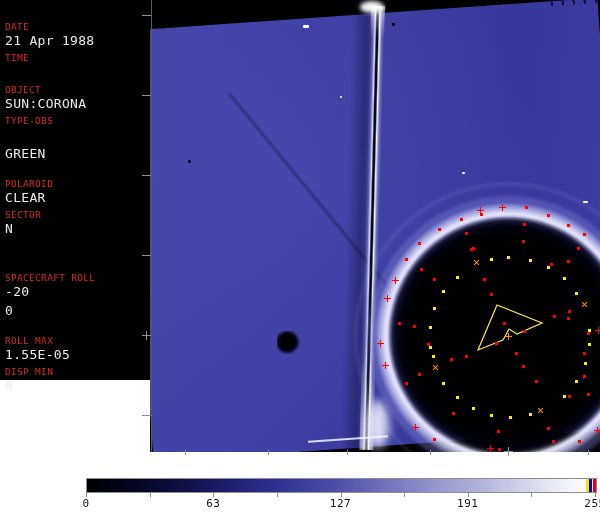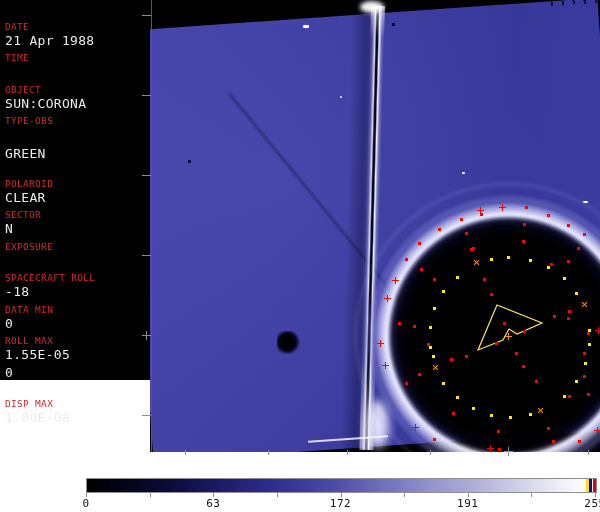--- a/index.html
+++ b/index.html
@@ -99,40 +99,35 @@
       </div>
       <div class="field">
         <div class="flabel">POLAROID</div>
         <div class="fvalue">CLEAR</div>
       </div>
       <div class="field">
         <div class="flabel">SECTOR</div>
         <div class="fvalue">N</div>
       </div>
       <div class="field">
-        <div class="flabel">EXPOSURE</div>
       </div>
       <div class="field">
         <div class="flabel">SPACECRAFT ROLL</div>
-        <div class="fvalue">-18</div>
-      </div>
-      <div class="field">
-        <div class="flabel">DATA MIN</div>
+        <div class="fvalue">-20</div>
+      </div>
+      <div class="field">
         <div class="fvalue">0</div>
       </div>
       <div class="field">
         <div class="flabel">ROLL MAX</div>
         <div class="fvalue">1.55E-05</div>
       </div>
       <div class="field">
+        <div class="flabel">DISP MIN</div>
         <div class="fvalue">0</div>
-      </div>
-      <div class="field">
-        <div class="flabel">DISP MAX</div>
-        <div class="fvalue">1.00E-08</div>
       </div>
     </div>
 
   <div class="frame" id="frame">
     <div class="photo">
       <div class="film-edge"></div>
     </div>
     <div class="diag-streak"></div>
     <div class="dark-band"></div>
     <div class="pylon"></div>
@@ -268,18 +263,18 @@
       <div class="cb-tick" style="left: 149.625px;"></div>
       <div class="cb-tick" style="left: 213.25px;"></div>
       <div class="cb-tick" style="left: 276.875px;"></div>
       <div class="cb-tick" style="left: 340.5px;"></div>
       <div class="cb-tick" style="left: 404.125px;"></div>
       <div class="cb-tick" style="left: 467.75px;"></div>
       <div class="cb-tick" style="left: 531.375px;"></div>
       <div class="cb-tick" style="left: 595px;"></div>
       <div class="cb-label" style="left: 86px;">0</div>
       <div class="cb-label" style="left: 213.25px;">63</div>
-      <div class="cb-label" style="left: 340.5px;">172</div>
+      <div class="cb-label" style="left: 340.5px;">127</div>
       <div class="cb-label" style="left: 467.75px;">191</div>
       <div class="cb-label" style="left: 595px;">255</div>
     </div>
 
 </div>
 
 </body></html>

